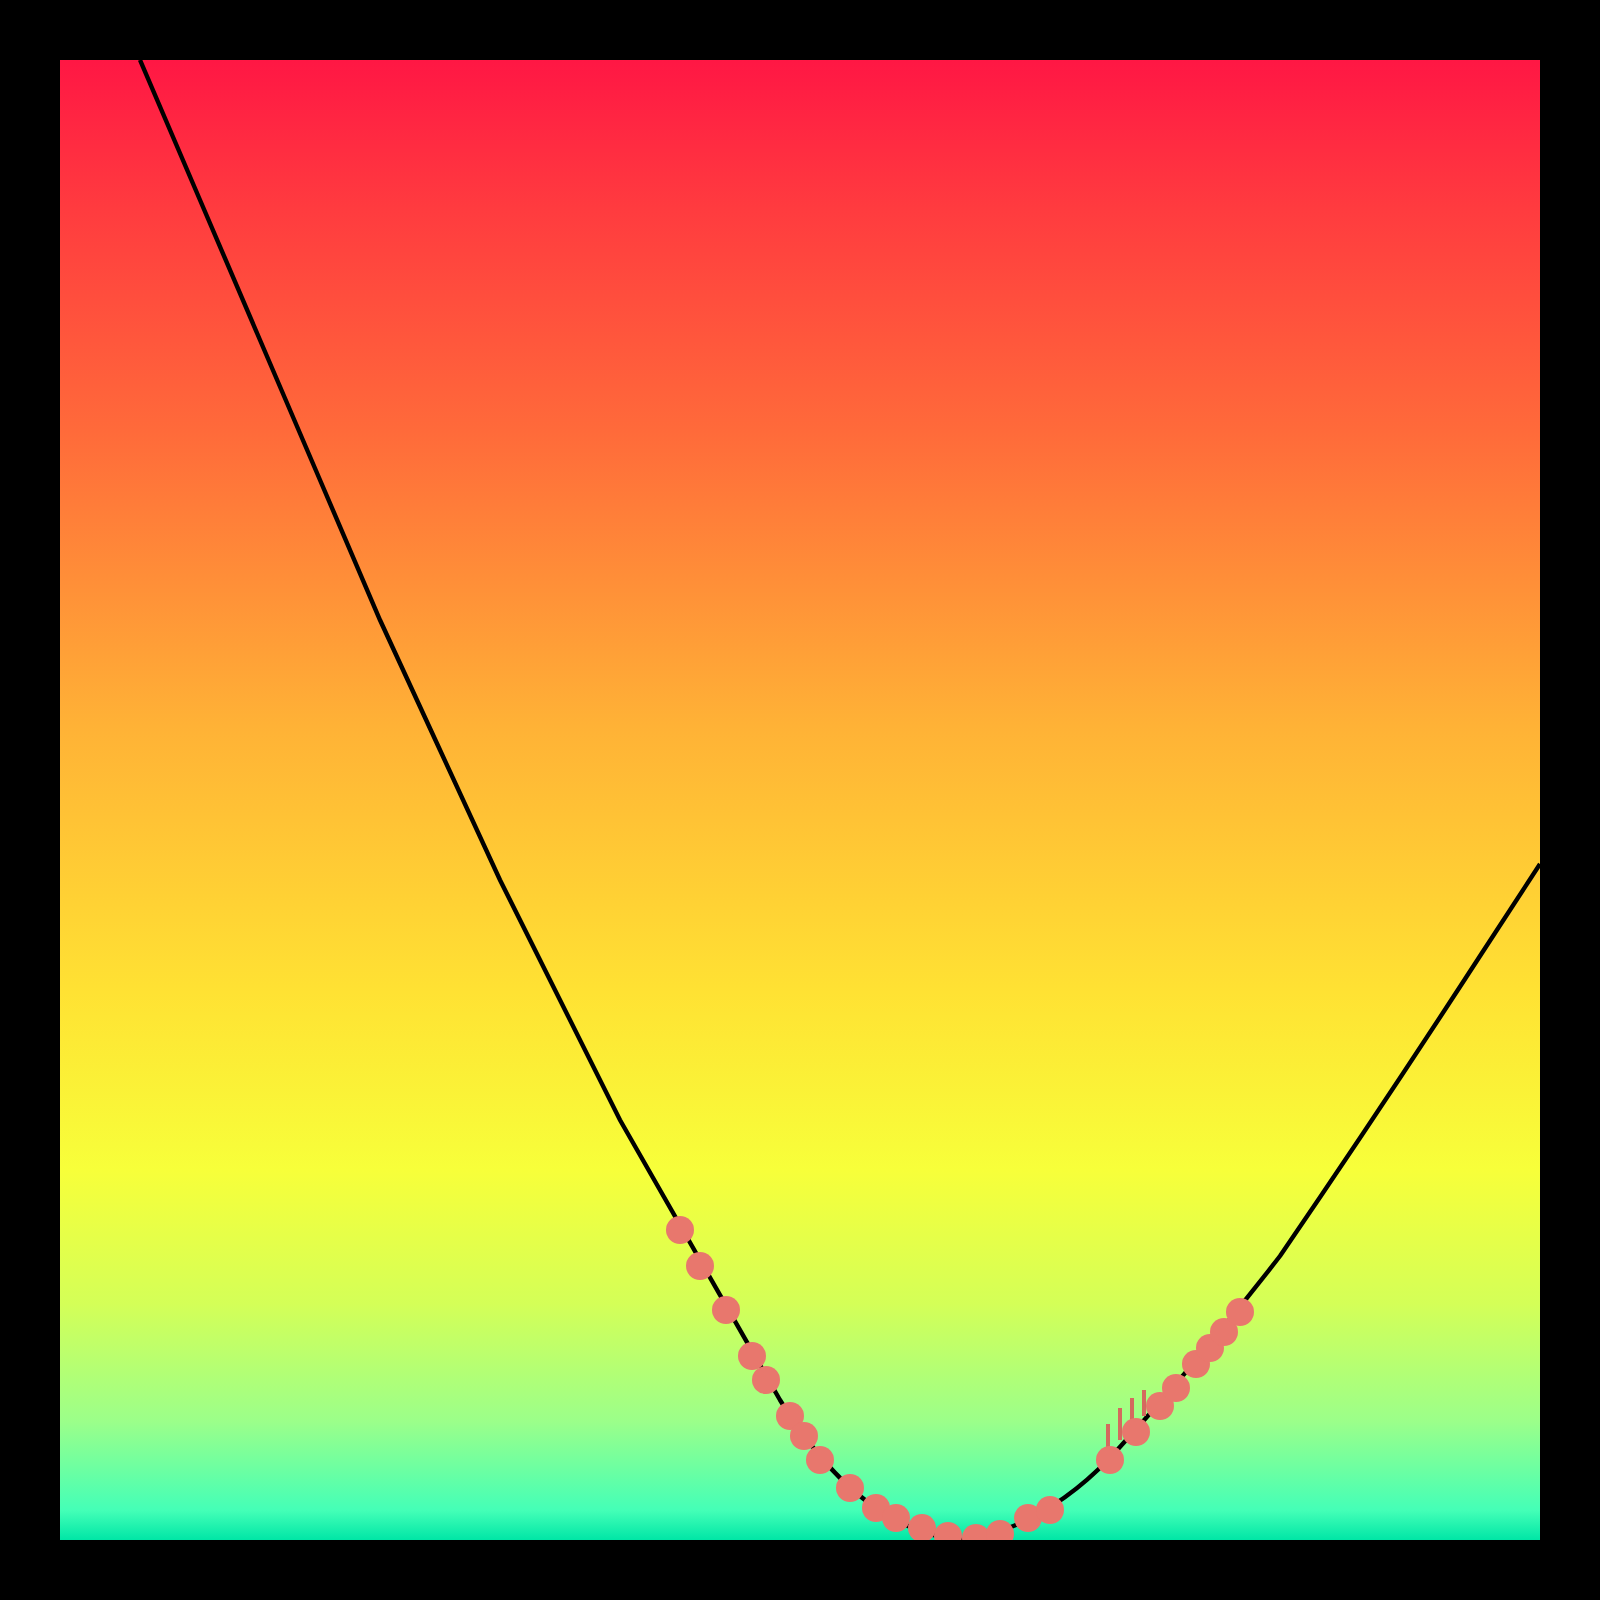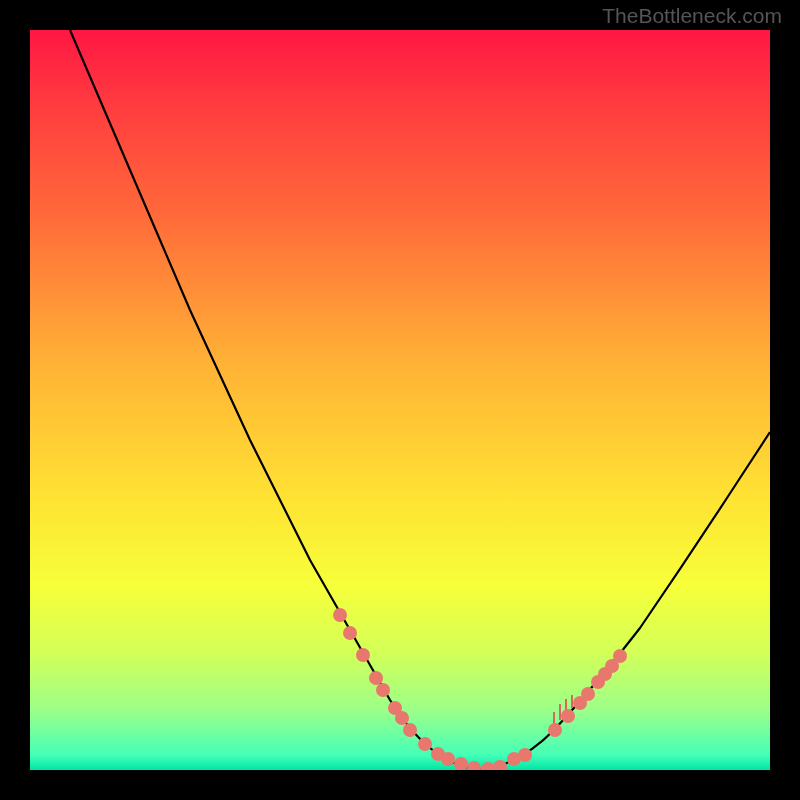--- a/index.html
+++ b/index.html
@@ -50,21 +50,20 @@
   svg {
     position: absolute;
     left: 0;
     top: 0;
   }
 </style>
 </head>
 <body>
 
 <div class="container">
-  <div class="watermark">TheBottleneck.com</div>
   <div class="plot-area">
     <svg width="740" height="740" viewBox="0 0 740 740">
 
       <path d="M 40 0
                L 70 70
                L 100 140
                L 130 210
                L 160 280
                L 190 345
                L 220 410

